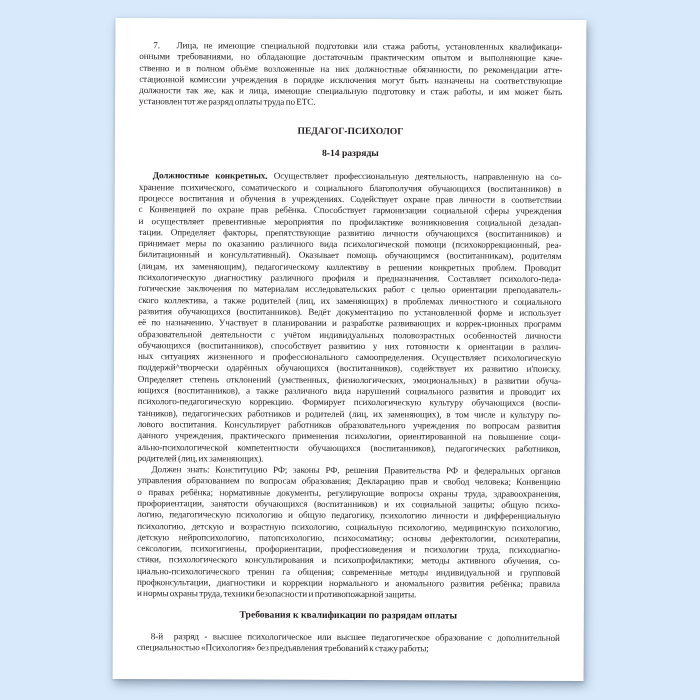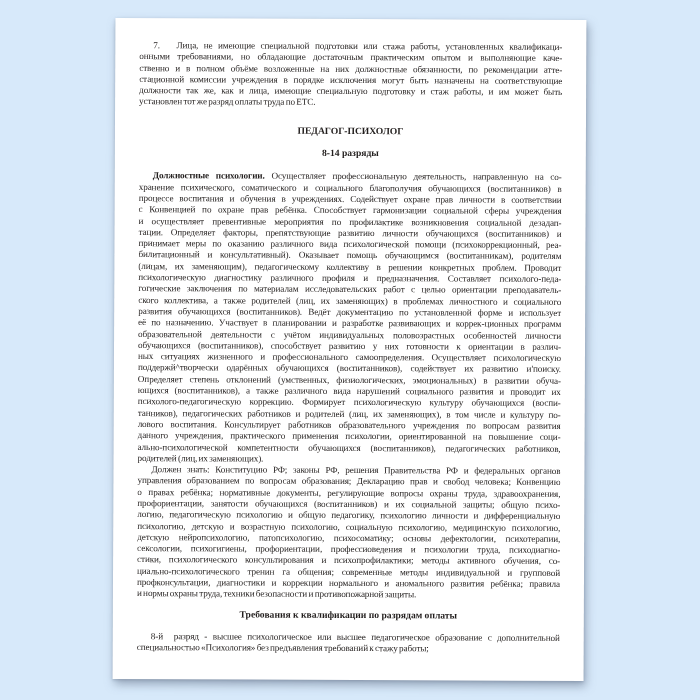--- a/index.html
+++ b/index.html
@@ -74,21 +74,21 @@
       <div class="line">стационной комиссии учреждения в порядке исключения могут быть назначены на соответствующие</div>
       <div class="line">должности так же, как и лица, имеющие специальную подготовку и стаж работы, и им может быть</div>
       <div class="line last">установлен тот же разряд оплаты труда по ЕТС.</div>
     </div>
 
   <div class="heading doc-title">ПЕДАГОГ-ПСИХОЛОГ</div>
 
   <div class="heading grade-range">8-14 разряды</div>
 
   <div class="para duties">
-      <div class="line indent"><b>Должностные психологии.</b> Осуществляет профессиональную деятельность, направленную на со-</div>
+      <div class="line indent"><b>Должностные конкретных.</b> Осуществляет профессиональную деятельность, направленную на со-</div>
       <div class="line">хранение психического, соматического и социального благополучия обучающихся (воспитанников) в</div>
       <div class="line">процессе воспитания и обучения в учреждениях. Содействует охране прав личности в соответствии</div>
       <div class="line">с Конвенцией по охране прав ребёнка. Способствует гармонизации социальной сферы учреждения</div>
       <div class="line">и осуществляет превентивные мероприятия по профилактике возникновения социальной дезадап-</div>
       <div class="line">тации. Определяет факторы, препятствующие развитию личности обучающихся (воспитанников) и</div>
       <div class="line">принимает меры по оказанию различного вида психологической помощи (психокоррекционный, реа-</div>
       <div class="line">билитационный и консультативный). Оказывает помощь обучающимся (воспитанникам), родителям</div>
       <div class="line">(лицам, их заменяющим), педагогическому коллективу в решении конкретных проблем. Проводит</div>
       <div class="line">психологическую диагностику различного профиля и предназначения. Составляет психолого-педа-</div>
       <div class="line">гогические заключения по материалам исследовательских работ с целью ориентации преподаватель-</div>

